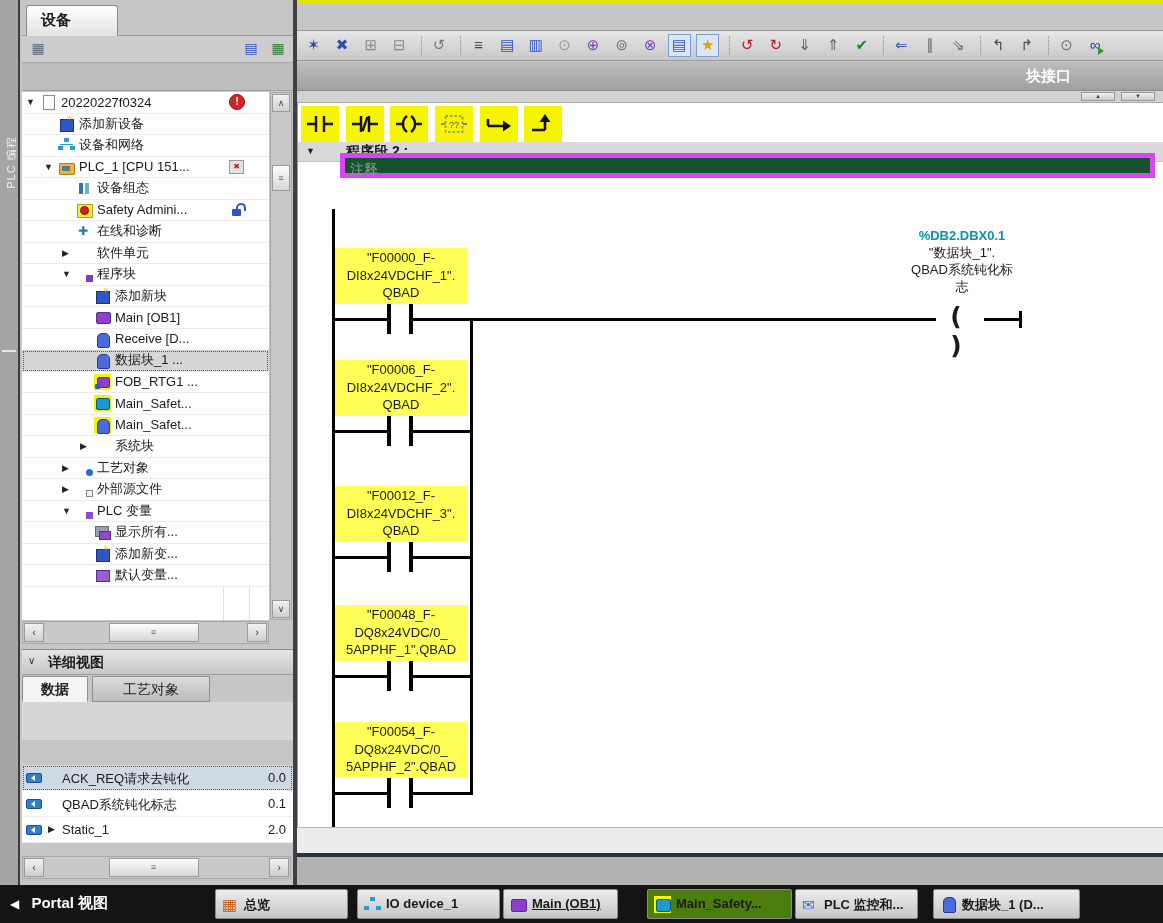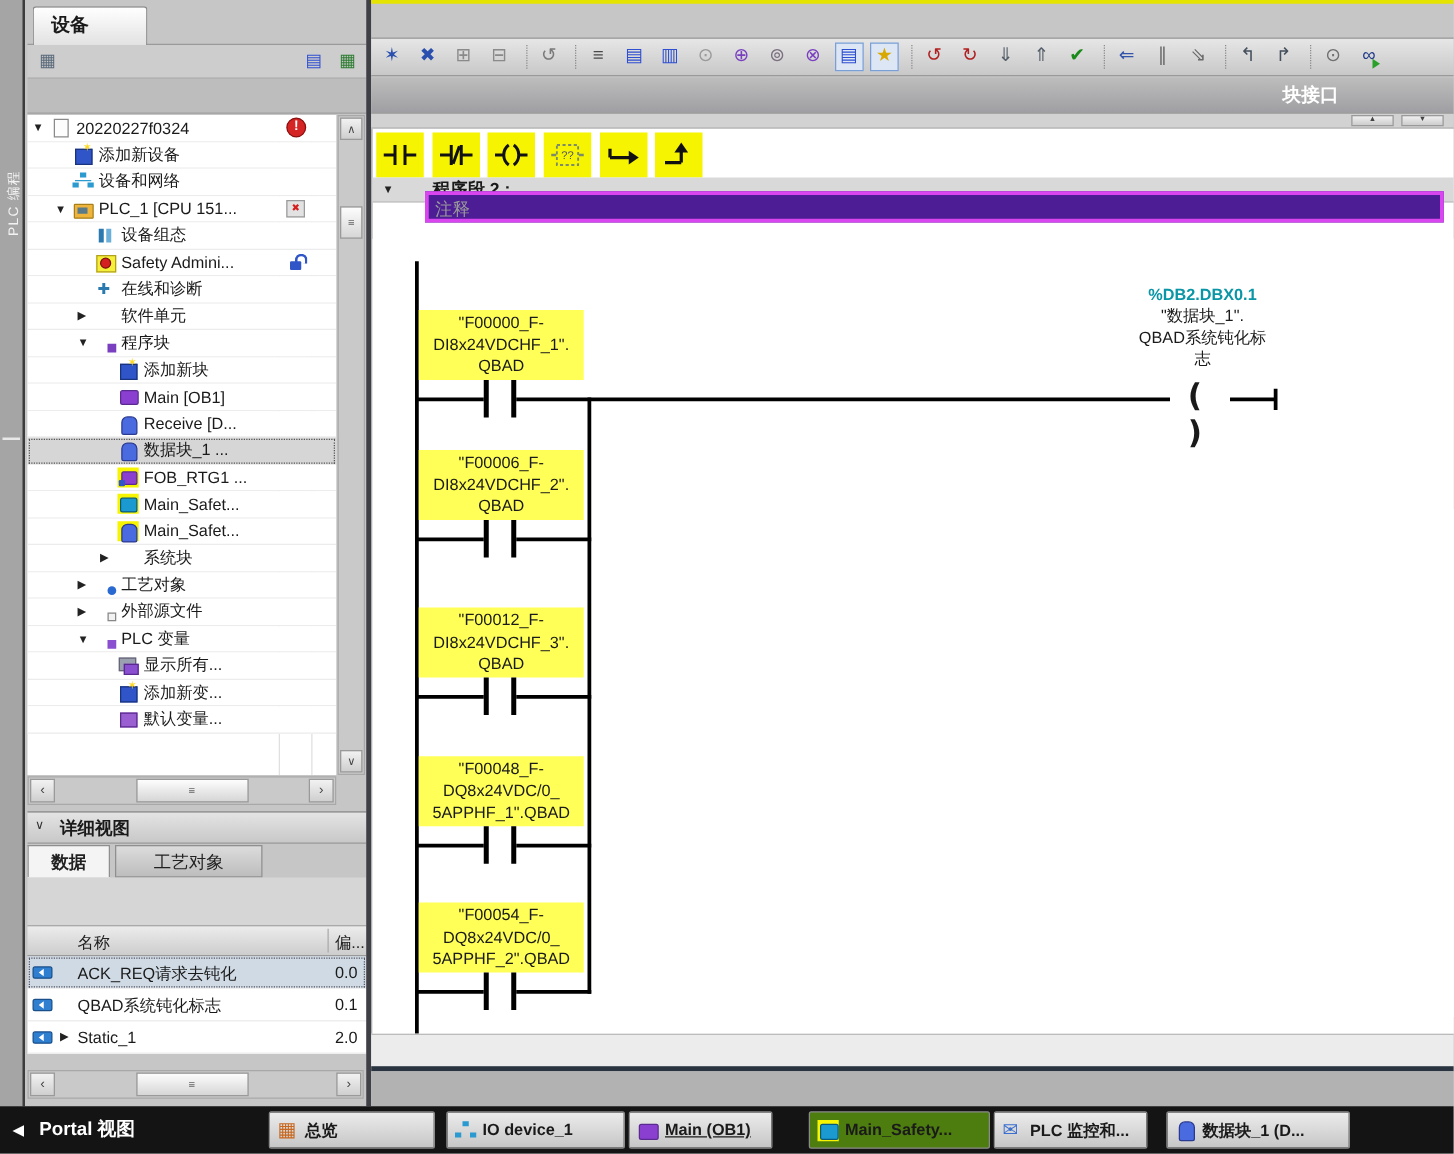--- a/index.html
+++ b/index.html
@@ -121,21 +121,21 @@
 
   
   .lad { position:absolute; top:103px; left:0; width:100%; height:724px; background:#fff; border-left:1px solid #9a9a9a; }
   .favbar { position:absolute; top:3px; left:3px; height:37px; }
   .fav { display:inline-block; width:38px; height:36px; background:#f6f400; margin-right:3px; text-align:center; padding-top:5px; vertical-align:top; }
   .fav svg { display:block; margin:0 auto; }
   .nettitle { position:absolute; top:39px; left:0; width:100%; height:20px; background:#d9d9d9; border-bottom:1px solid #c0c0c0; }
   .nettitle .exp { position:absolute; left:8px; top:4px; font-size:9px; color:#222; }
   .nettitle .t { position:absolute; left:48px; top:1px; font-weight:bold; font-size:14px; }
   .nettitle .dots { position:absolute; left:152px; top:3px; color:#888; font-size:12px; letter-spacing:1px; }
-  .comment { position:absolute; top:50px; left:42px; right:8px; height:25px; background:#4c1d95; border:3px solid #d946ef; color:#9a9a9a; font-size:14px; padding:3px 0 0 5px; }
+  .comment { position:absolute; top:50px; left:42px; right:8px; height:25px; background:#14532d; border:5px solid #d946ef; color:#9a9a9a; font-size:14px; padding:3px 0 0 5px; }
   .canvas { position:absolute; top:88px; left:0; width:100%; height:636px; background:#fff; }
   .wire { position:absolute; background:#000; }
   .rail { left:34px; top:18px; width:3px; height:618px; }
   .branch { left:172px; top:127px; width:3px; height:477px; }
   .cgroup { position:absolute; left:0; width:100%; height:88px; }
   .cgroup:nth-of-type(1) { top:57px; } .cgroup:nth-of-type(2) { top:169px; }
   .cgroup:nth-of-type(3) { top:295px; } .cgroup:nth-of-type(4) { top:414px; }
   .cgroup:nth-of-type(5) { top:531px; }
   .cgroup .lbox { position:absolute; left:37px; top:0; width:132px; height:56px; background:#ffff57; text-align:center; font-size:13px; line-height:17.5px; white-space:pre-line; padding-top:1px; }
   .cgroup .bar1 { left:89px; top:56px; width:4px; height:30px; }
@@ -382,25 +382,20 @@
 
   <div class="dview-head" data-name="detail-view-header">
     <span class="col" data-name="collapse-icon">∨</span>
     <span data-name="detail-view-title">详细视图</span>
   </div>
   <div class="dtabs" data-name="detail-view-tabs">
     <div class="dtab dtab1" data-name="tab-data" data-active="true">数据</div>
     <div class="dtab dtab2" data-name="tab-tech-objects" data-active="false">工艺对象</div>
   </div>
   <div class="dmid" data-name="detail-view-spacer"></div>
-  <div class="dthead" data-name="detail-table-header">
-    <span class="c1" data-name="column-name">名称</span>
-    <span class="sep" data-name="column-separator"></span>
-    <span class="c2" data-name="column-offset">偏...</span>
-  </div>
   <div class="dtable" data-name="detail-table">
 
       <div class="drow" data-name="detail-table-row" data-sel="true">
         <span class="dticon" data-name="tag-icon"></span>
         <span class="dexp" data-name="row-expander"></span>
         <span class="dname" data-name="tag-name">ACK_REQ请求去钝化</span>
         <span class="doff" data-name="tag-offset">0.0</span>
       </div>
 
       <div class="drow" data-name="detail-table-row" data-sel="false">

